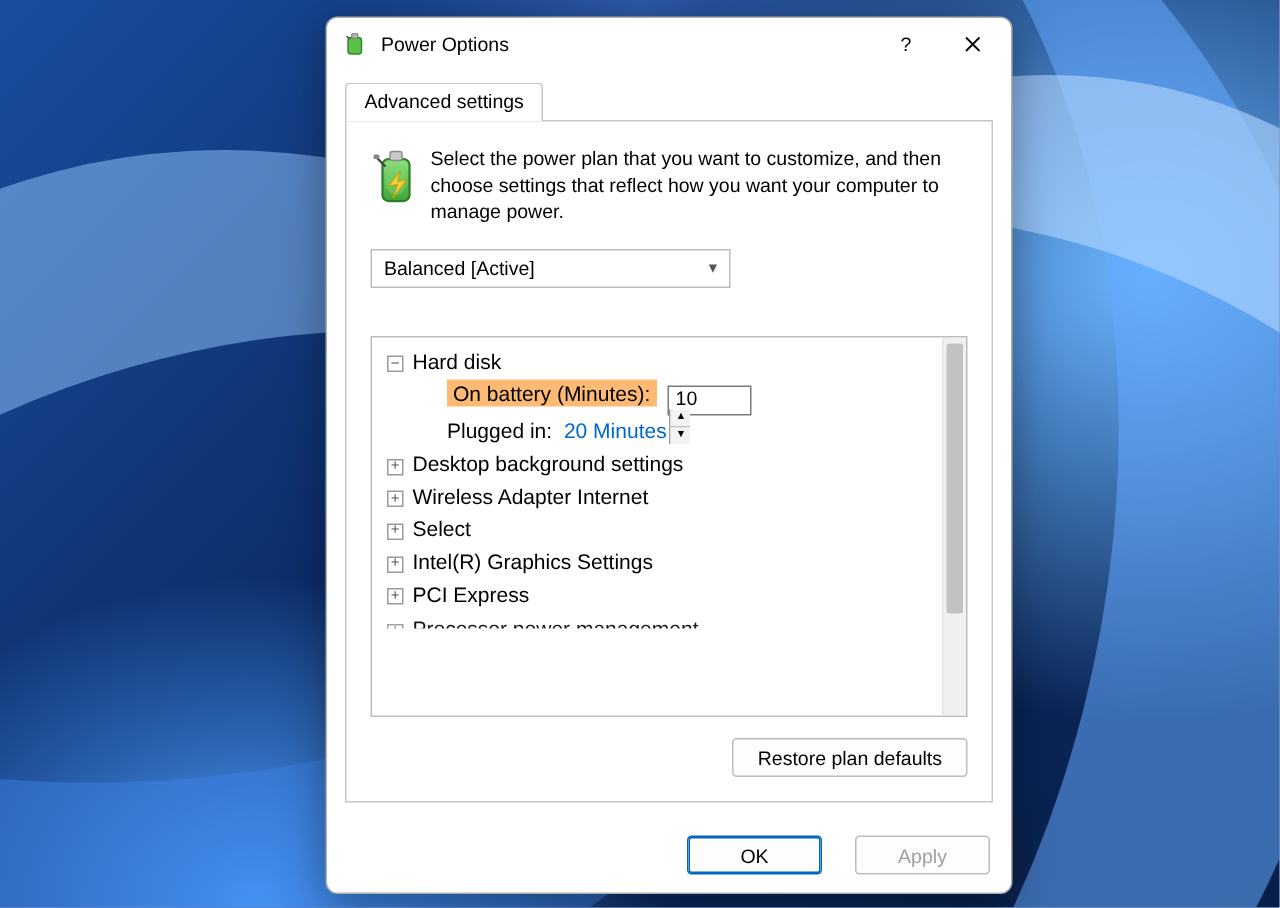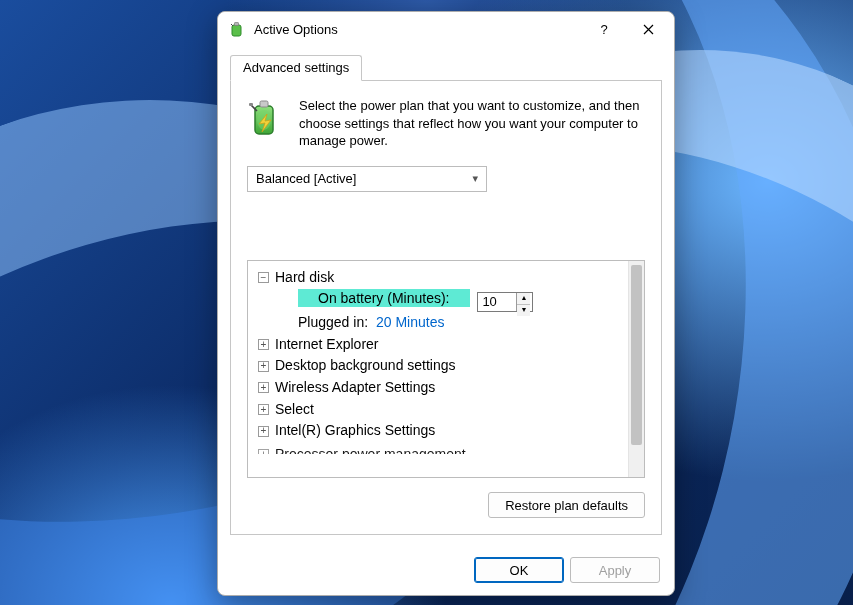--- a/index.html
+++ b/index.html
@@ -100,21 +100,21 @@
     border: 1px solid #c6c6c6;
     flex: 1;
     padding: 16px;
     display: flex;
     flex-direction: column;
     position: relative;
     z-index: 1;
   }
   .intro {
     display: flex;
-    gap: 14px;
+    gap: 2px;
     margin-bottom: 16px;
   }
   .intro-icon {
     width: 38px; height: 42px; flex: 0 0 auto;
   }
   .intro-text {
     font-size: 13px;
     line-height: 1.35;
     color: #000;
   }
@@ -131,21 +131,20 @@
     cursor: default;
   }
   .plan-select .chev { font-size: 11px; color: #555;}
   .tree-wrap {
     border: 1px solid #bcbcbc;
     flex: 1;
     display: flex;
     position: relative;
     overflow: hidden;
     background: #fff;
-    margin-top: 36px;
   }
   .tree {
     flex: 1;
     padding: 6px 4px 6px 4px;
     font-size: 14px;
     line-height: 1.55;
     overflow: hidden;
   }
   .tree-scrollbar {
     width: 16px;
@@ -170,29 +169,30 @@
     margin-right: 6px;
     background: #fff;
     color: #555;
     vertical-align: 1px;
     cursor: default;
   }
   .lvl1 { padding-left: 6px;}
   .lvl2 { padding-left: 26px;}
   .lvl3 { padding-left: 46px;}
   .val-row .label { background: #fff;}
-  .val-row.selected .label { background: #5eead4; padding: 1px 20px;}
+  .val-row.selected .label { background: #fdba74; padding: 1px 4px;}
   .val-input {
     width: 56px; height: 20px;
     border: 1px solid #7a7a7a;
     display: inline-flex;
     align-items: stretch;
     margin-left: 4px;
     vertical-align: -3px;
     background: #fff;
+    flex-direction: column;
   }
   .val-input input {
     border: none; width: 38px; padding: 0 4px; font-size: 13px; outline: none;
   }
   .spinners {
     width: 14px;
     display: flex; flex-direction: column;
     border-left: 1px solid #9a9a9a;
   }
   .spinners > div {
@@ -211,21 +211,21 @@
     height: 26px;
     border: 1px solid #bcbcbc;
     background: #fdfdfd;
     border-radius: 3px;
     font-size: 13px;
     padding: 0 16px;
     cursor: default;
   }
   .footer {
     display: flex;
-    gap: 6px;
+    gap: 22px;
     justify-content: flex-end;
     padding: 10px 14px 12px 14px;
   }
   .btn.default { border-color: #0067c0; box-shadow: inset 0 0 0 1px #0067c0;}
   .btn.disabled { color: #a0a0a0; }
 
   
   .arrow {
     position: absolute;
     pointer-events: none;
@@ -243,21 +243,21 @@
 
 <div class="dialog">
   <div class="titlebar">
     <span class="title-icon">
       <svg viewBox="0 0 18 18" width="18" height="18">
         <rect x="4" y="5" width="9" height="11" rx="2" fill="#5bbf4a" stroke="#2f8c2a" stroke-width="1"></rect>
         <rect x="6.5" y="2.5" width="4" height="3" rx="0.6" fill="#b5b5b5" stroke="#7a7a7a" stroke-width="0.7"></rect>
         <path d="M3 4 L5 6" stroke="#444" stroke-width="1"></path>
       </svg>
     </span>
-    <span class="title">Active Options</span>
+    <span class="title">Power Options</span>
     <span class="spacer"></span>
     <button class="win-btn">?</button>
     <button class="win-btn">
       <svg width="11" height="11" viewBox="0 0 11 11">
         <path d="M1 1 L10 10 M10 1 L1 10" stroke="#000" stroke-width="1.2"></path>
       </svg>
     </button>
   </div>
 
   <div class="client">
@@ -304,33 +304,33 @@
                 <div>▲</div>
                 <div>▼</div>
               </span>
             </span>
           </div>
           <div class="node lvl3 val-row">
             <span>Plugged in:</span>
             <span class="link" style="margin-left:4px;">20 Minutes</span>
           </div>
           <div class="node lvl1">
-            <span class="exp">+</span><span>Internet Explorer</span>
-          </div>
-          <div class="node lvl1">
             <span class="exp">+</span><span>Desktop background settings</span>
           </div>
           <div class="node lvl1">
-            <span class="exp">+</span><span>Wireless Adapter Settings</span>
+            <span class="exp">+</span><span>Wireless Adapter Internet</span>
           </div>
           <div class="node lvl1">
             <span class="exp">+</span><span>Select</span>
           </div>
           <div class="node lvl1">
             <span class="exp">+</span><span>Intel(R) Graphics Settings</span>
+          </div>
+          <div class="node lvl1">
+            <span class="exp">+</span><span>PCI Express</span>
           </div>
           <div class="node lvl1 truncated" style="overflow:hidden; max-height:10px;">
             <span class="exp">+</span><span>Processor power management</span>
           </div>
         </div>
         <div class="tree-scrollbar">
           <div class="thumb"></div>
         </div>
       </div>
 

